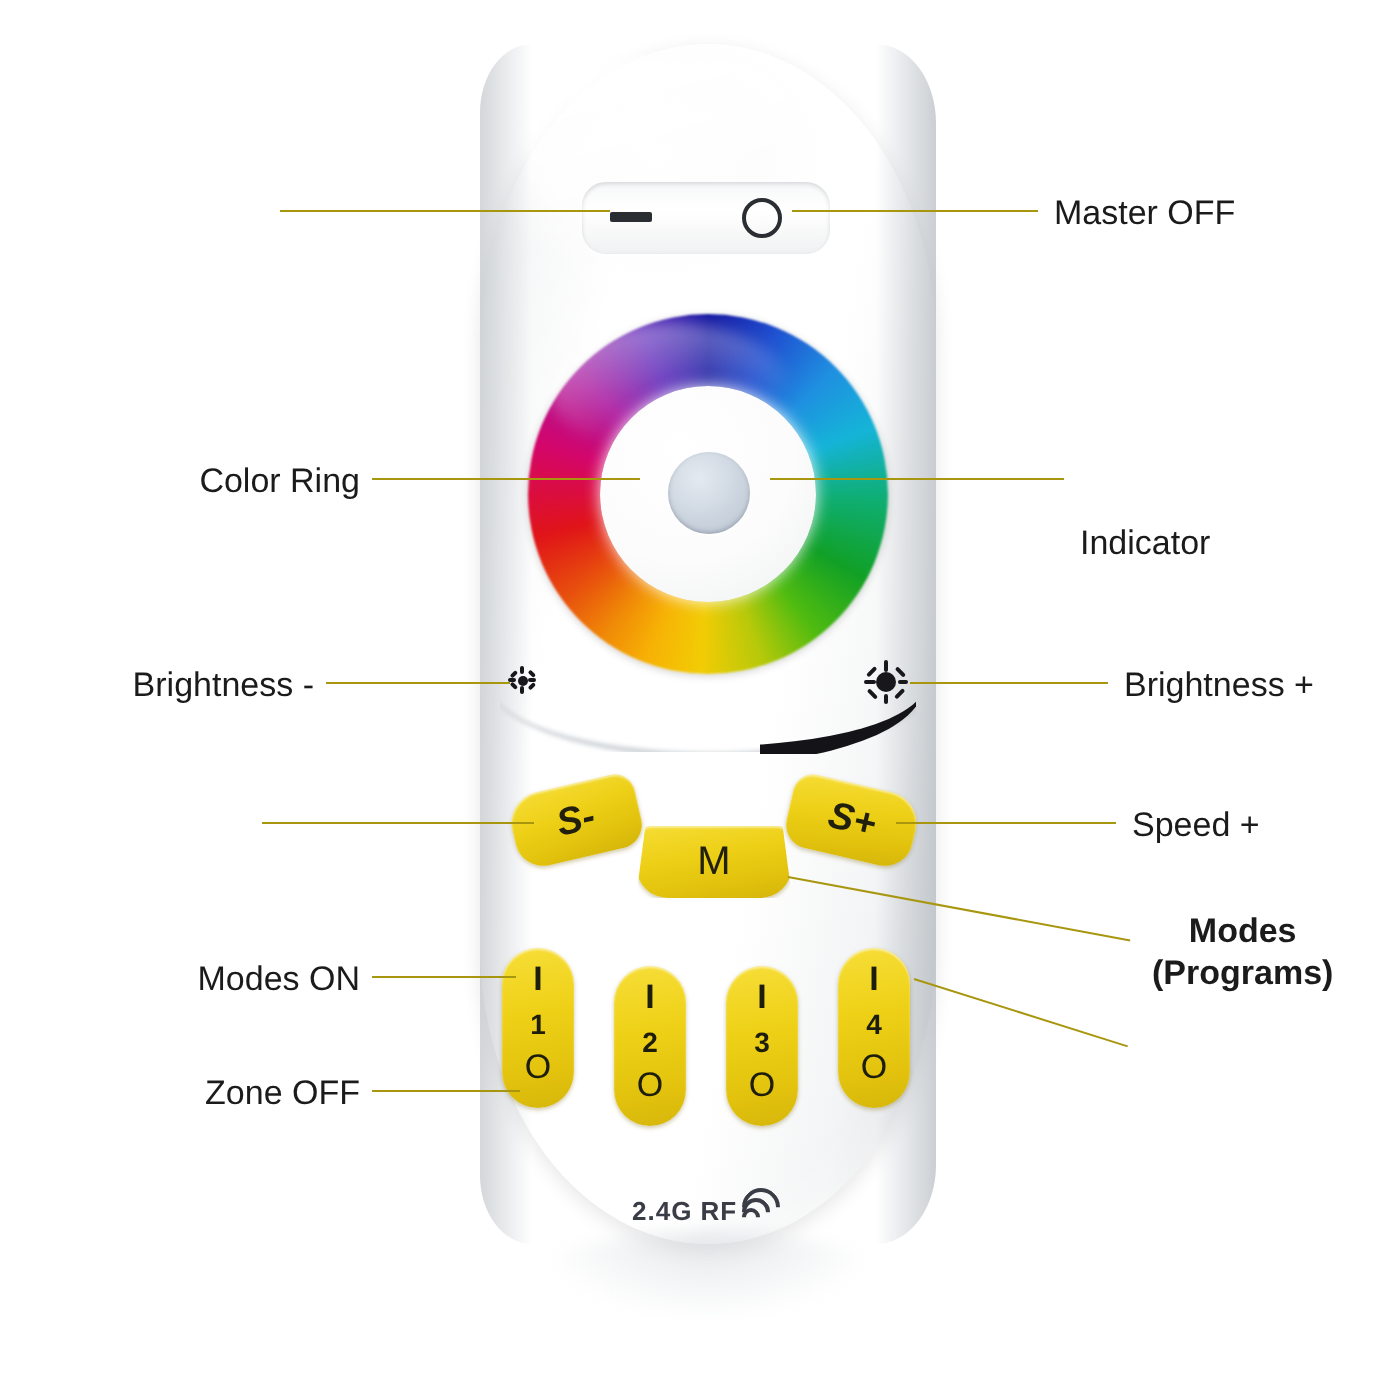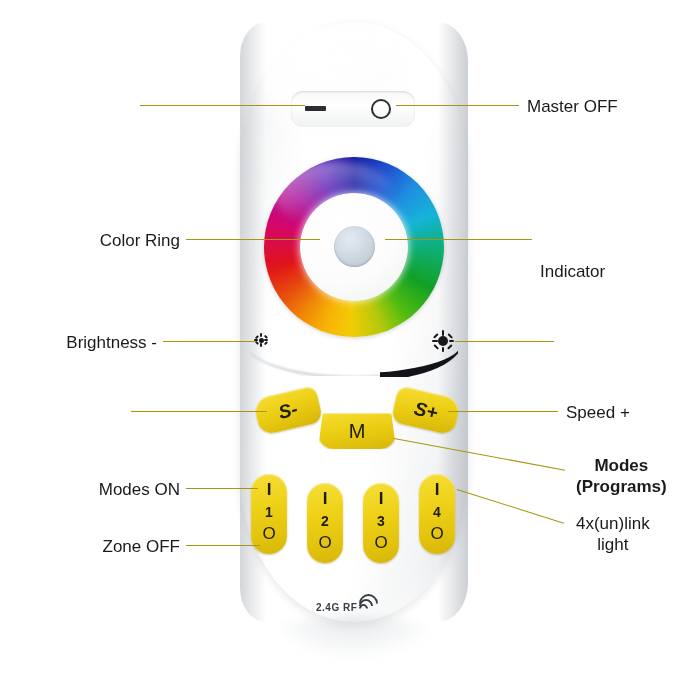--- a/index.html
+++ b/index.html
@@ -188,21 +188,21 @@
     position:absolute;left:0;width:100%;text-align:center;
     color:#1d1d0b;font-family:"Liberation Sans", sans-serif;
   }
   .zone .z-on{top:6px;font-size:17px;font-weight:700;}
   .zone .z-num{top:30px;font-size:14px;font-weight:700;}
   .zone .z-off{top:50px;font-size:17px;font-weight:400;}
 
   
   .rf{
     position:absolute;left:316px;top:598px;
-    font-size:10px;font-weight:700;letter-spacing:.5px;
+    font-size:13px;font-weight:700;letter-spacing:.5px;
     color:#3a3d46;font-family:"Liberation Sans", sans-serif;
     display:flex;align-items:flex-end;gap:2px;
   }
   .rf-waves{position:relative;width:16px;height:15px;display:inline-block;}
   .rf-waves i{
     position:absolute;bottom:0;left:0;
     border:2px solid #3a3d46;border-radius:50%;
     border-right-color:transparent;border-bottom-color:transparent;
     transform:rotate(45deg);
   }
@@ -322,29 +322,26 @@
 
   <div class="leader" style="left:394px;top:438px;width:174px;transform:rotate(10.5deg);"></div>
   <div class="leader" style="left:457px;top:489px;width:112px;transform:rotate(17.5deg);"></div>
 
   <div class="lbl r" style="left:527px;top:96px;">Master OFF</div>
 
   <div class="lbl l" style="left:0px;top:230px;width:180px;">Color Ring</div>
   <div class="lbl r" style="left:540px;top:230px;margin-top:31px;">Indicator</div>
 
   <div class="lbl l" style="left:0px;top:332px;width:157px;">Brightness -</div>
+  <div class="lbl r" style="left:562px;top:332px;">Brightness +</div>
 
   <div class="lbl r" style="left:566px;top:402px;">Speed +</div>
 
   <div class="lbl l" style="left:0px;top:479px;width:180px;">Modes ON</div>
   <div class="lbl l" style="left:0px;top:536px;width:180px;">Zone OFF</div>
 
   <div class="lbl r" style="left:576px;top:455px;font-weight:bold;">
     <div>Modes</div>
     <div>(Programs)</div>
   </div>
 
-  <div class="lbl r" style="left:576px;top:513px;">
-    <div>4x(un)link</div>
-    <div>light</div>
-  </div>
 
 </div>
 
 </body></html>

